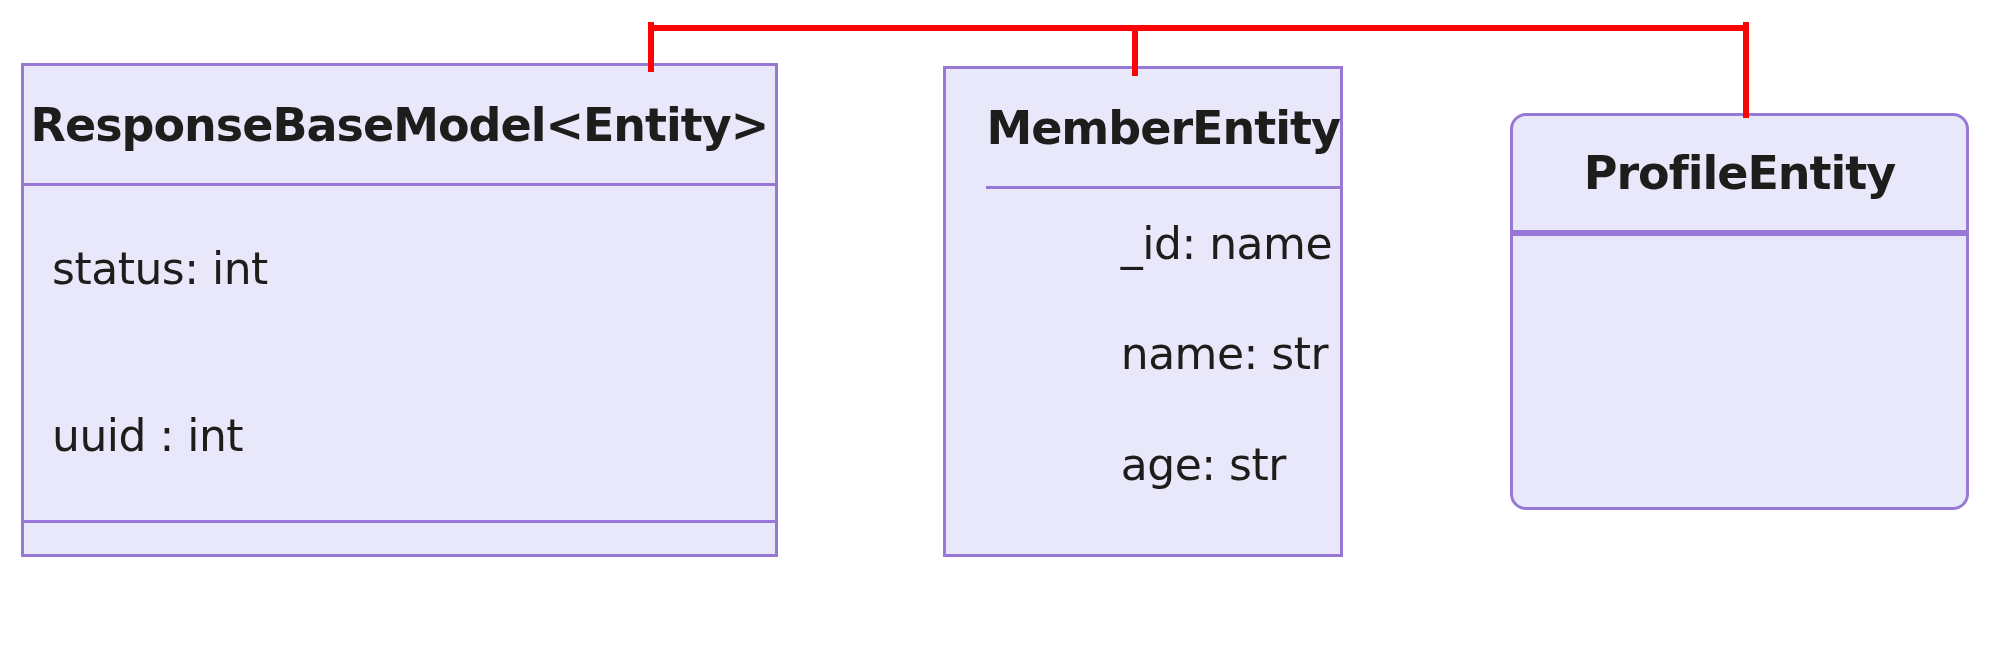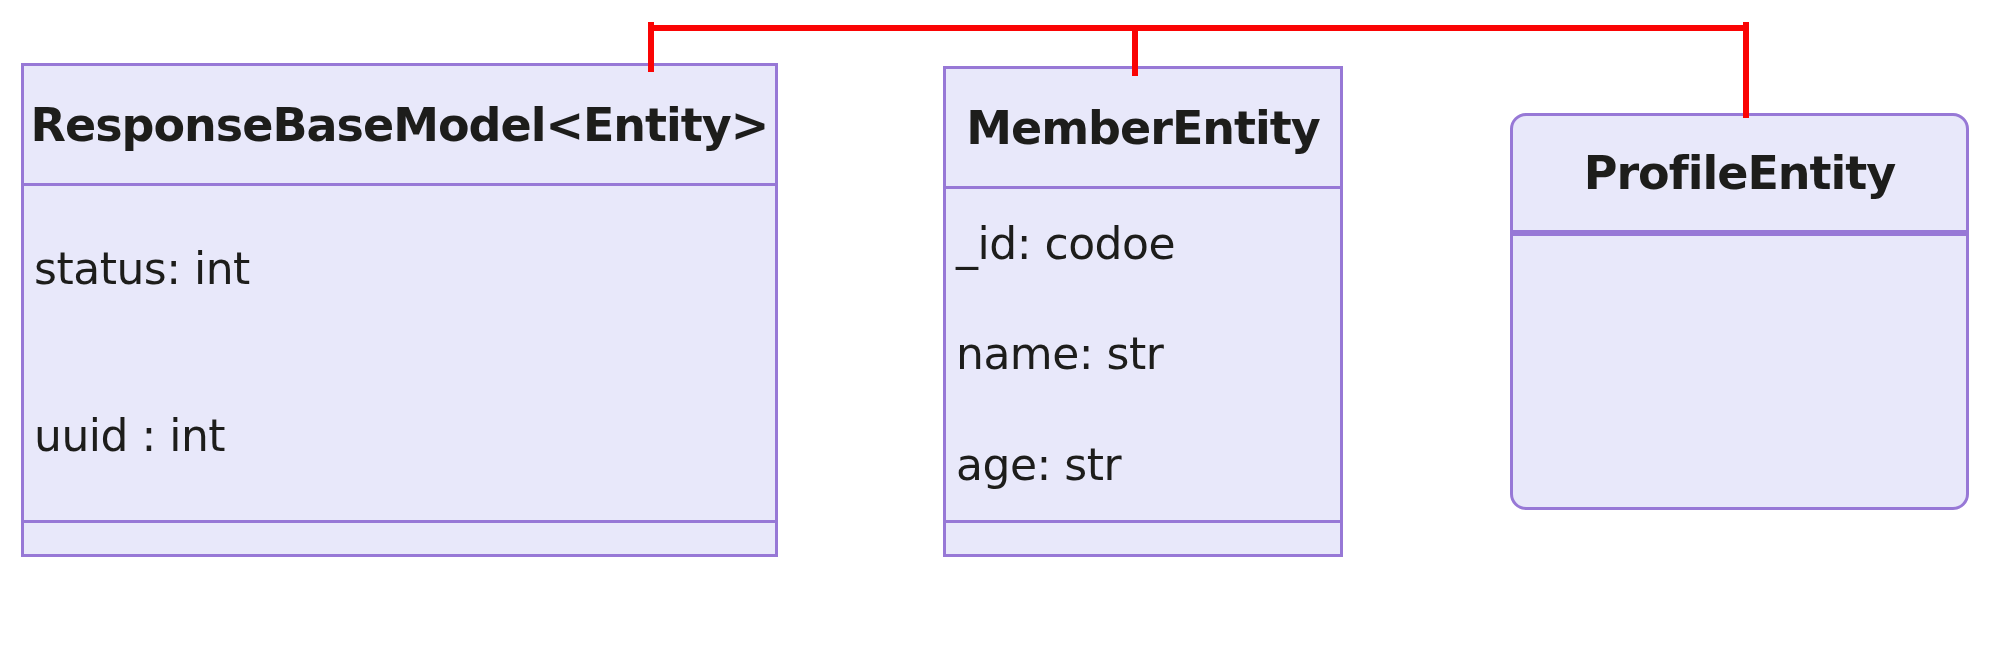--- a/index.html
+++ b/index.html
@@ -31,36 +31,36 @@
     border-bottom: 3px solid var(--box-border);
     display: flex; align-items: center; justify-content: center;
     font-weight: bold; font-size: 46px; letter-spacing: -1px;
     color: var(--text);
     flex: 0 0 auto;
   }
   .entity .attrs {
     flex: 1 1 auto;
     display: flex; flex-direction: column;
     justify-content: space-around;
-    padding-left: 10px; padding-right: 8px;
+    padding-left: 28px; padding-right: 8px;
   }
   .entity .attr {
     font-size: 44px; letter-spacing: -0.5px;
     color: var(--text);
     line-height: 1.1;
     white-space: nowrap;
   }
   .entity .methods {
     flex: 0 0 34px;
     border-top: 3px solid var(--box-border);
   }
 
   .e1 { left: 21px;   top: 63px;  width: 757px; height: 494px; }
   .e1 .title { height: 120px; }
-  .e2 { left: 943px;  top: 66px;  width: 400px; height: 491px; }
+  .e2 { left: 943px;  top: 66px;  width: 400px; height: 491px; align-items: flex-end; }
   .e2 .title { height: 120px; }
   .e3 { left: 1510px; top: 113px; width: 459px; height: 397px; border-radius: 16px; }
   .e3 .title { height: 117px; }
 
   
   .conn { position: absolute; background: var(--connector); z-index: 3; }
   .conn-h  { left: 648px;  top: 25px; width: 1101px; height: 6px; }
   .drop-1  { left: 648px;  top: 22px; width: 6px; height: 50px; }
   .drop-2  { left: 1132px; top: 25px; width: 6px; height: 51px; }
   .drop-3  { left: 1743px; top: 22px; width: 6px; height: 96px; }
@@ -80,21 +80,21 @@
     <div class="attrs">
       <div class="attr">status: int</div>
       <div class="attr">uuid : int</div>
     </div>
     <div class="methods"></div>
   </div>
 
   <div class="entity e2">
     <div class="title">MemberEntity</div>
     <div class="attrs">
-      <div class="attr">_id: codoe</div>
+      <div class="attr">_id: name</div>
       <div class="attr">name: str</div>
       <div class="attr">age: str</div>
     </div>
     <div class="methods"></div>
   </div>
 
   <div class="entity e3">
     <div class="title">ProfileEntity</div>
     <div class="methods"></div>
   </div>

